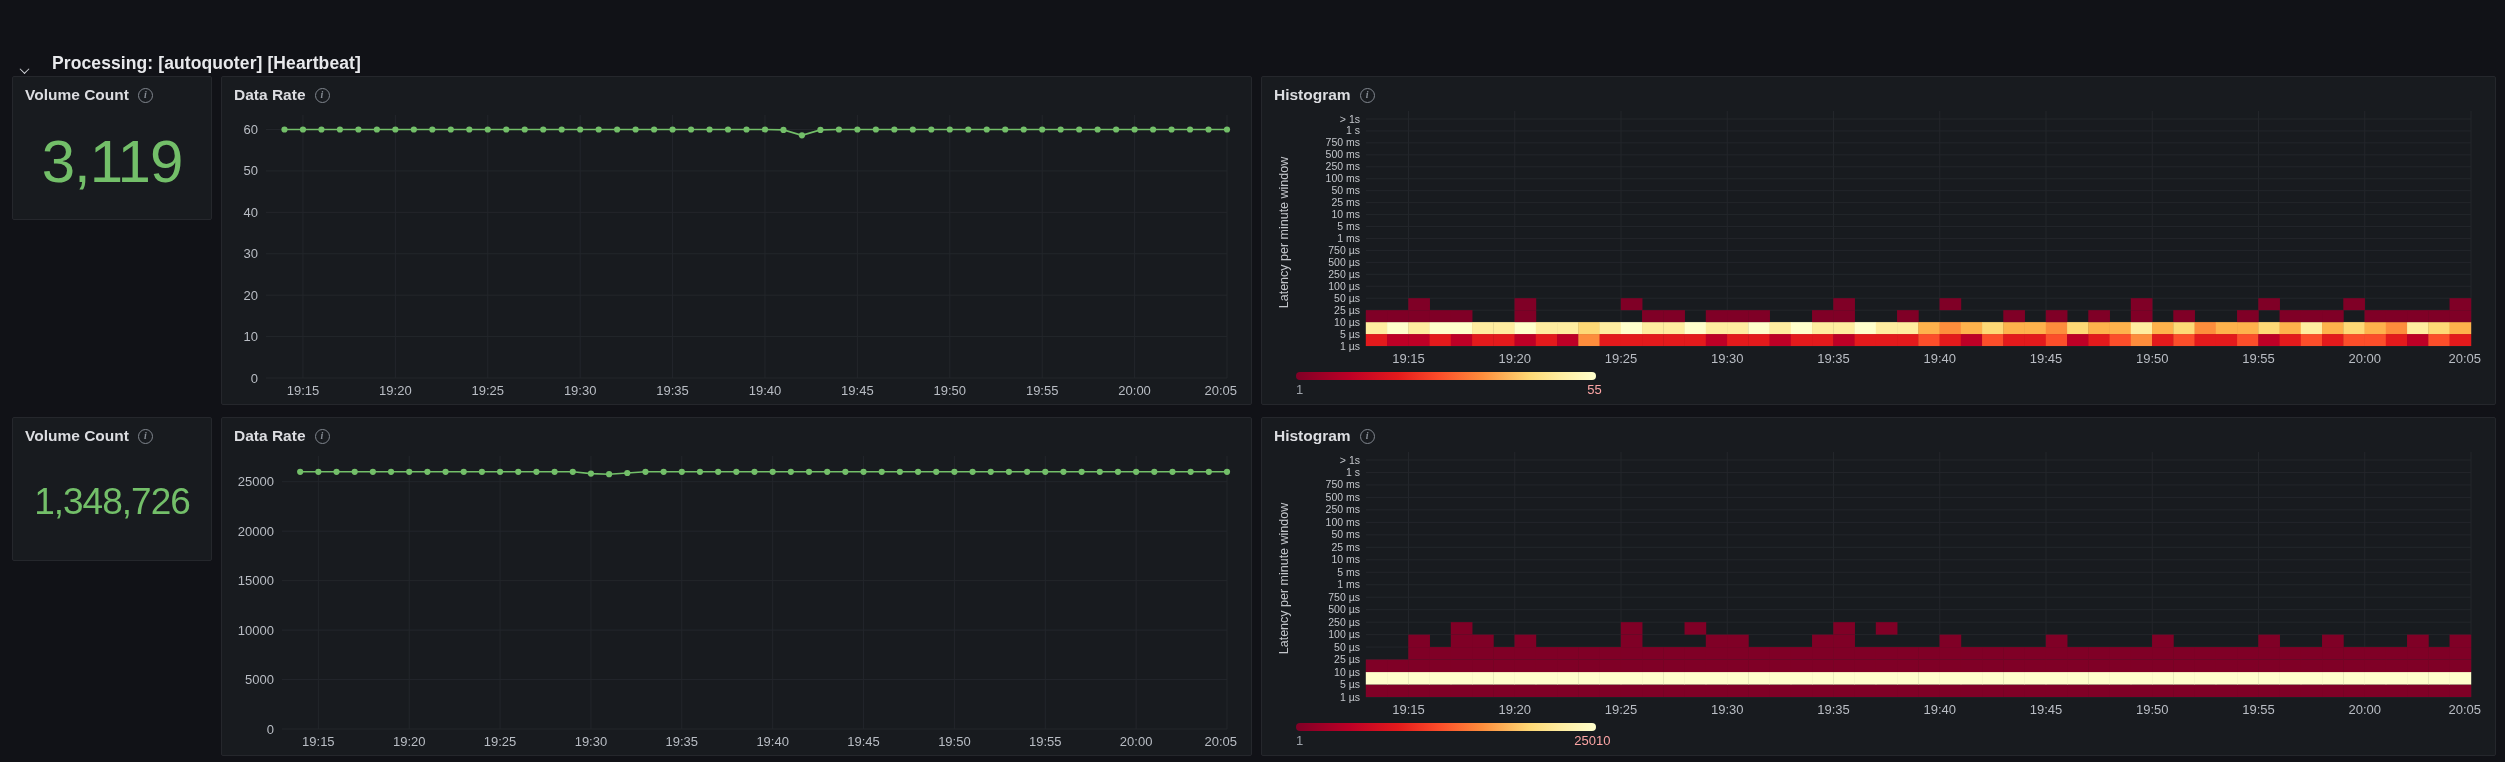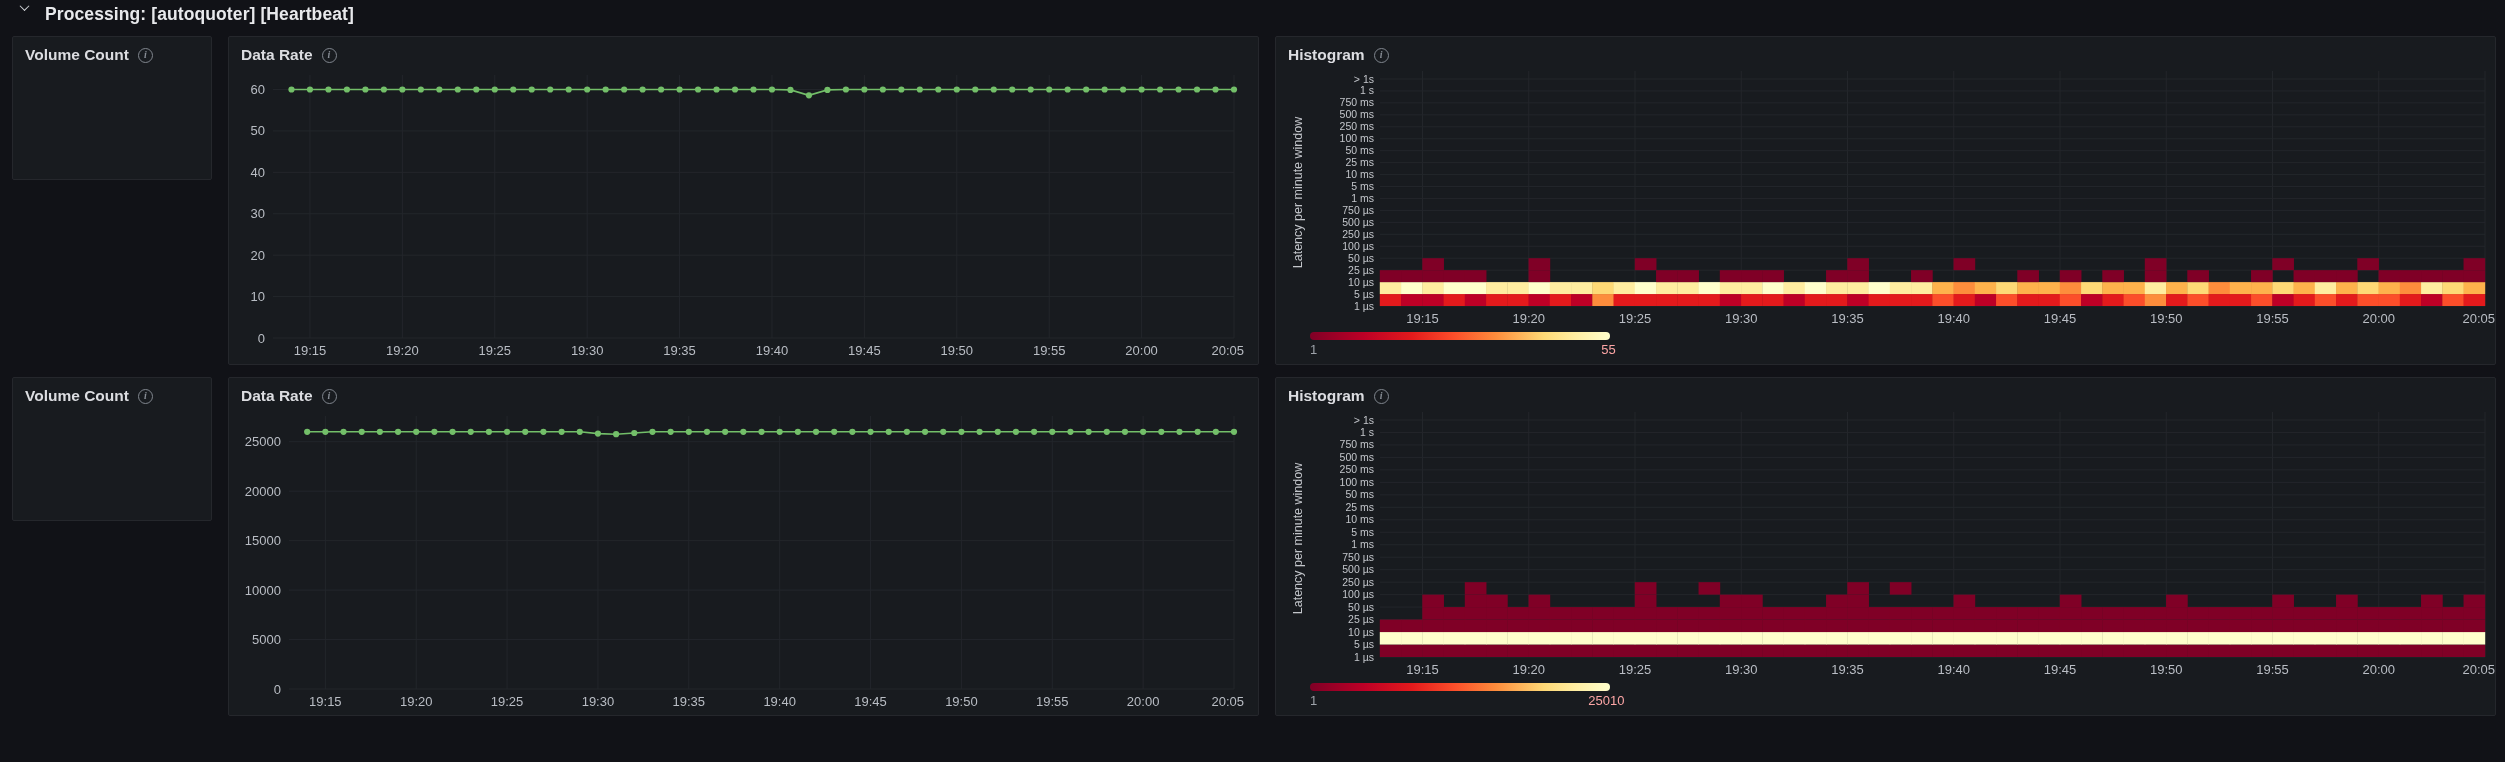--- a/index.html
+++ b/index.html
@@ -1,21 +1,21 @@
 <!DOCTYPE html>
 <html><head>
 <meta charset="utf-8">
 <style>
   * { margin:0; padding:0; box-sizing:border-box; }
   html,body { width:2505px; height:762px; overflow:hidden; }
   body { background:#111217; font-family:"Liberation Sans",sans-serif; padding:4px 9px 0 12px; color:#d8d9dd; }
-  .row-header { height:30px; display:flex; align-items:flex-start; gap:17px; padding-left:9px; margin-bottom:2px; cursor:pointer; }
+  .row-header { height:30px; display:flex; align-items:flex-end; gap:24px; padding-left:9px; margin-bottom:2px; cursor:pointer;margin-top:40px; }
   .row-header .chevron { width:7px; height:7px; border-right:1.7px solid #ced1d6; border-bottom:1.7px solid #ced1d6; transform:rotate(45deg) translate(-1px,-1px); }
   .row-title { font-size:17.5px; font-weight:700; color:#e8e9ec; letter-spacing:.1px; }
-  .panel-grid { display:grid; grid-template-columns:200px 1031px 1fr; gap:16px; align-items:start; }
+  .panel-grid { display:grid; grid-template-columns:200px 1031px 1fr; gap:9px; align-items:start; }
   .row-section.second { margin-top:12px; }
   .panel { background:#181b1f; border:1px solid #25272c; border-radius:2px; padding:6px 10px 4px 10px; display:flex; flex-direction:column; }
   .panel.tall0 { height:329px; }
   .panel.tall1 { height:339px; }
   .panel.stat { height:144px; }
   .panel-title-row { display:flex; align-items:center; gap:9px; height:24px; flex:0 0 auto; padding-left:2px; }
   .panel-title { font-size:15.5px; font-weight:700; color:#dcdde1; }
   .info-icon { width:15px; height:15px; border:1.5px solid #80868e; border-radius:50%; color:#878d95; display:inline-flex; align-items:center; justify-content:center; font:italic 700 10px/10px "Liberation Serif",serif; }
   .info-icon::after { content:"i"; }
   .stat-value-wrap { flex:1; display:flex; align-items:center; justify-content:center; }
@@ -36,20 +36,23 @@
 <div class="row-section first">
   <div class="row-header">
     <span class="chevron"></span>
     <span class="row-title">Processing: [autoquoter] [Heartbeat]</span>
   </div>
   <div class="panel-grid">
     <div class="panel stat">
       <div class="panel-title-row">
         <span class="panel-title">Volume Count</span>
         <span class="info-icon"></span>
+      </div>
+      <div class="stat-value-wrap">
+        <span class="stat-value">3,119</span>
       </div>
     </div>
     <div class="panel tall0">
       <div class="panel-title-row">
         <span class="panel-title">Data Rate</span>
         <span class="info-icon"></span>
       </div>
       <div class="chart">
           <svg viewBox="0 0 1009 293" width="1009" height="293">
             <line x1="70.96153846153847" x2="70.96153846153847" y1="8" y2="271" stroke="#23262b" stroke-width="1"></line>
@@ -365,20 +368,23 @@
     </div>
   </div>
 </div>
 
 <div class="row-section second">
   <div class="panel-grid">
     <div class="panel stat">
       <div class="panel-title-row">
         <span class="panel-title">Volume Count</span>
         <span class="info-icon"></span>
+      </div>
+      <div class="stat-value-wrap">
+        <span class="stat-value">1,348,726</span>
       </div>
     </div>
     <div class="panel tall1">
       <div class="panel-title-row">
         <span class="panel-title">Data Rate</span>
         <span class="info-icon"></span>
       </div>
       <div class="chart">
           <svg viewBox="0 0 1009 303" width="1009" height="303">
             <line x1="86.34615384615384" x2="86.34615384615384" y1="8" y2="281" stroke="#23262b" stroke-width="1"></line>

